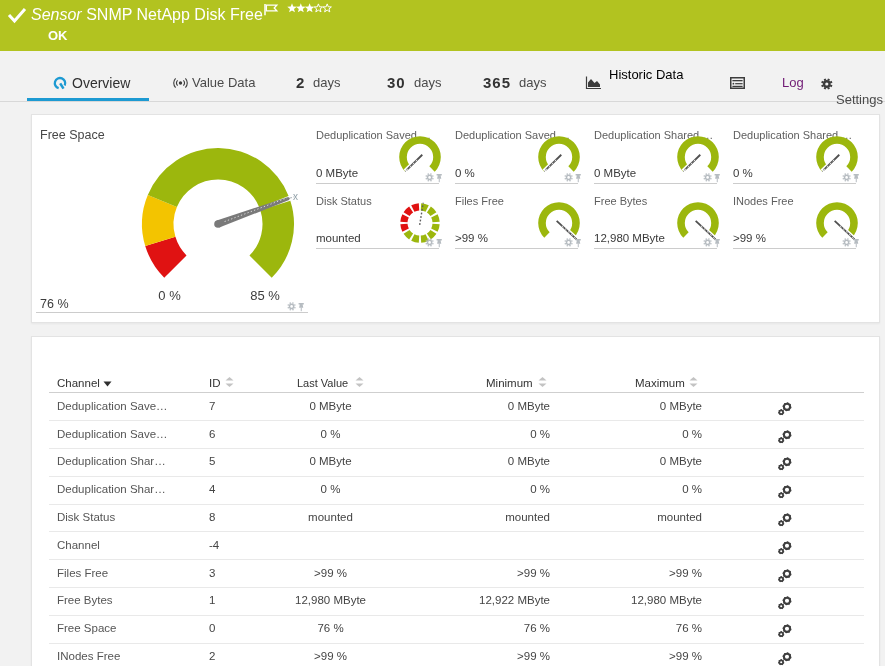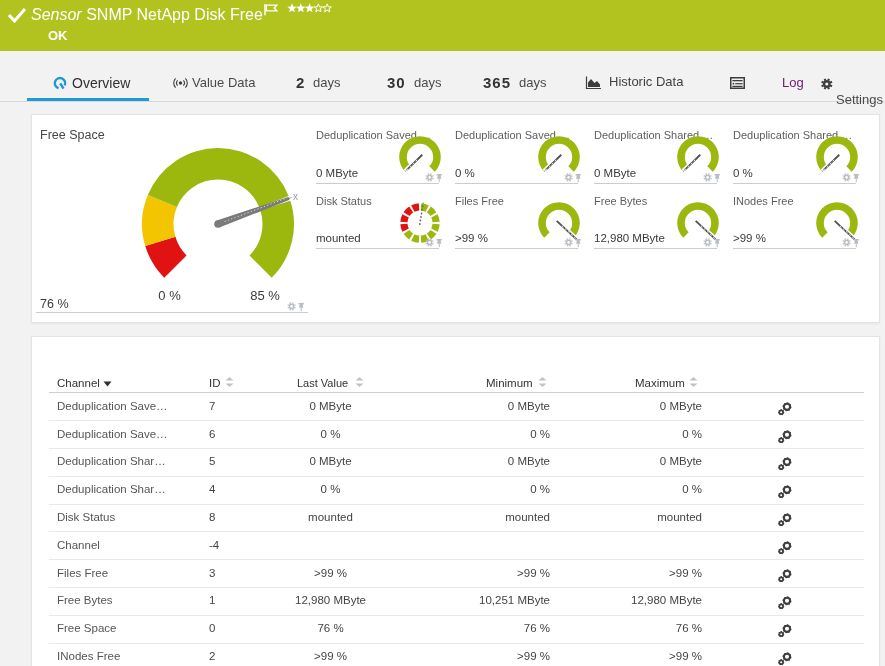--- a/index.html
+++ b/index.html
@@ -40,21 +40,21 @@
 <div class="abs" style="left:296px;top:74px;font-size:15px;font-weight:bold;color:#333;letter-spacing:.5px">2</div>
 <div class="abs" style="left:313px;font-size:13px;color:#4a4a4a;top:75px">days</div>
 <div class="abs" style="left:387px;top:74px;font-size:15px;font-weight:bold;color:#333;letter-spacing:1px">30</div>
 <div class="abs" style="left:414px;font-size:13px;color:#4a4a4a;top:75px">days</div>
 <div class="abs" style="left:483px;top:74px;font-size:15px;font-weight:bold;color:#333;letter-spacing:1px">365</div>
 <div class="abs" style="left:519px;font-size:13px;color:#4a4a4a;top:75px">days</div>
 <svg class="abs" style="left:585px;top:76px" width="17" height="14">
     <path d="M1.5,0.5 V12.5 H16" fill="none" stroke="#3d3d3d" stroke-width="1.2"></path>
     <path d="M3,11 L3,6.5 L6,3 L9.5,7 L12,5 L15,8.5 L15,11 Z" fill="#3d3d3d"></path>
   </svg>
-<div class="abs" style="left:609px;font-size:13px;color:#404040;top:74px">Historic Data</div>
+<div class="abs" style="left:609px;font-size:13px;color:#000000;top:67px">Historic Data</div>
 <svg class="abs" style="left:730px;top:77px" width="15" height="12">
     <rect x="0.75" y="0.75" width="13.5" height="10.5" fill="none" stroke="#3d3d3d" stroke-width="1.5"></rect>
     <rect x="2.4" y="3" width="10.2" height="1.3" fill="#3d3d3d"></rect>
     <circle cx="3.4" cy="6.7" r="0.9" fill="#3d3d3d"></circle>
     <rect x="5.2" y="6.1" width="7.4" height="1.2" fill="#3d3d3d"></rect>
     <rect x="2.4" y="8.8" width="10.2" height="1.2" fill="#3d3d3d"></rect>
   </svg>
 <div class="abs" style="left:782px;font-size:13px;color:#701a75;top:75px">Log</div>
 <svg class="abs" style="left:821px;top:77px" width="13" height="14">
     <circle cx="5.8" cy="7" r="3.9" fill="#3d3d3d"></circle>
@@ -494,21 +494,21 @@
     <circle cx="4.24" cy="12.36" r="0.8" fill="#3f3f3f"></circle>
     <circle cx="2.16" cy="12.36" r="0.8" fill="#3f3f3f"></circle>
     <circle cx="0.86" cy="10.74" r="0.8" fill="#3f3f3f"></circle>
     <circle cx="1.32" cy="8.71" r="0.8" fill="#3f3f3f"></circle>
     <circle cx="3.2" cy="10.2" r="1.9" fill="none" stroke="#3f3f3f" stroke-width="1.7"></circle>
   </svg>
 <div class="abs" style="left:49px;top:586.9px;width:815px;height:1px;background:#e9e9e9"></div>
 <div class="abs" style="left:57px;top:594.4px;font-size:11.5px;color:#555;max-width:113px;overflow:hidden;text-overflow:ellipsis">Free Bytes</div>
 <div class="abs" style="left:209px;top:594.4px;font-size:11.5px;color:#444">1</div>
 <div class="abs" style="left:230px;top:594.4px;width:201px;text-align:center;font-size:11.5px;color:#444">12,980 MByte</div>
-<div class="abs" style="left:400px;top:594.4px;width:150px;text-align:right;font-size:11.5px;color:#444">10,251 MByte</div>
+<div class="abs" style="left:400px;top:594.4px;width:150px;text-align:right;font-size:11.5px;color:#444">12,922 MByte</div>
 <div class="abs" style="left:552px;top:594.4px;width:150px;text-align:right;font-size:11.5px;color:#444">12,980 MByte</div>
 <svg style="position:absolute;left:778px;top:596.4px" width="14" height="14">
     <circle cx="9.63" cy="1.25" r="0.95" fill="#3f3f3f"></circle>
     <circle cx="11.95" cy="2.74" r="0.95" fill="#3f3f3f"></circle>
     <circle cx="12.55" cy="5.43" r="0.95" fill="#3f3f3f"></circle>
     <circle cx="11.06" cy="7.75" r="0.95" fill="#3f3f3f"></circle>
     <circle cx="8.37" cy="8.35" r="0.95" fill="#3f3f3f"></circle>
     <circle cx="6.05" cy="6.86" r="0.95" fill="#3f3f3f"></circle>
     <circle cx="5.45" cy="4.17" r="0.95" fill="#3f3f3f"></circle>
     <circle cx="6.94" cy="1.85" r="0.95" fill="#3f3f3f"></circle>

